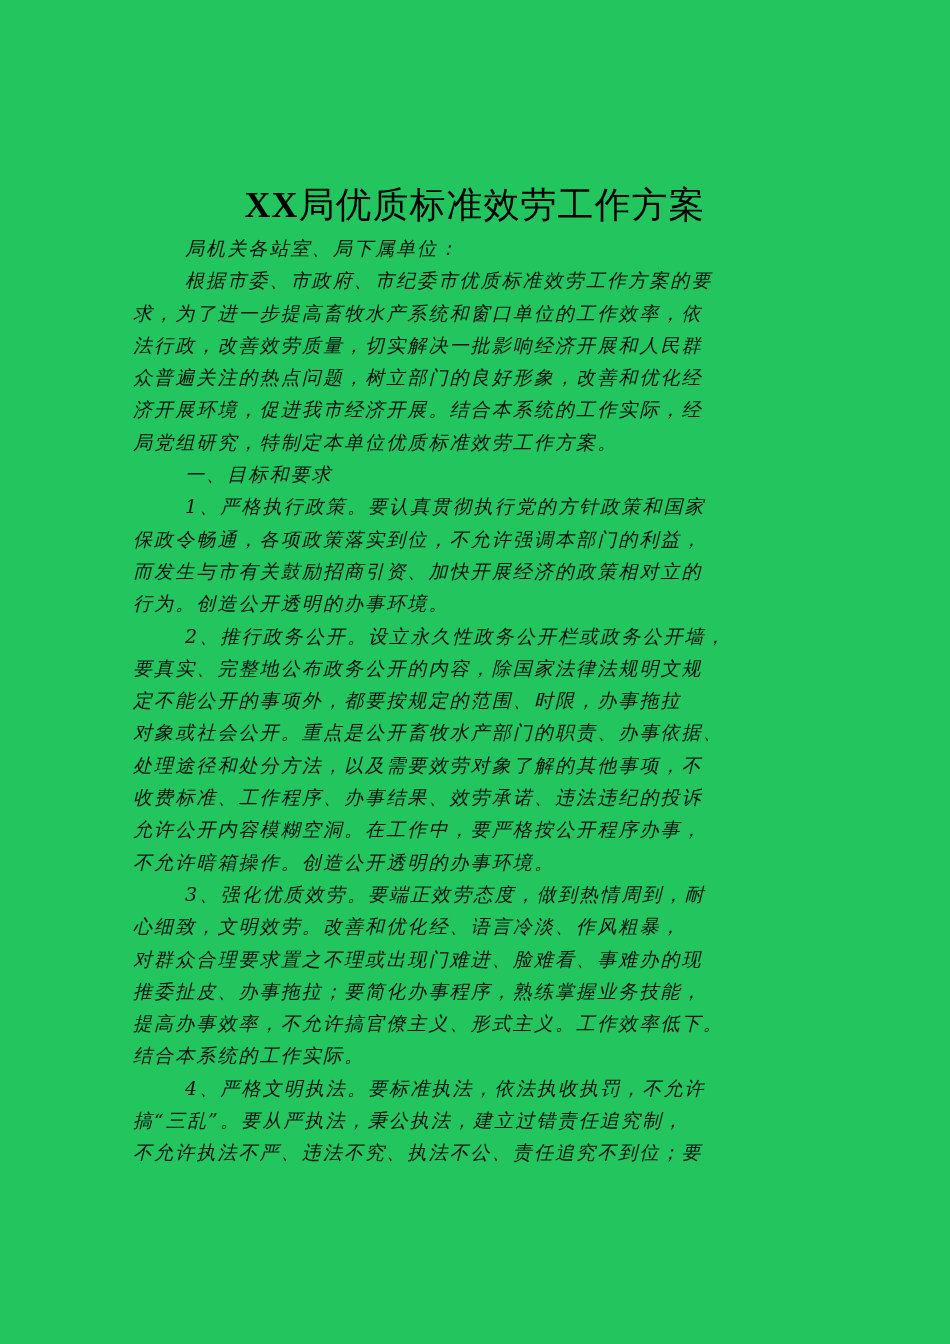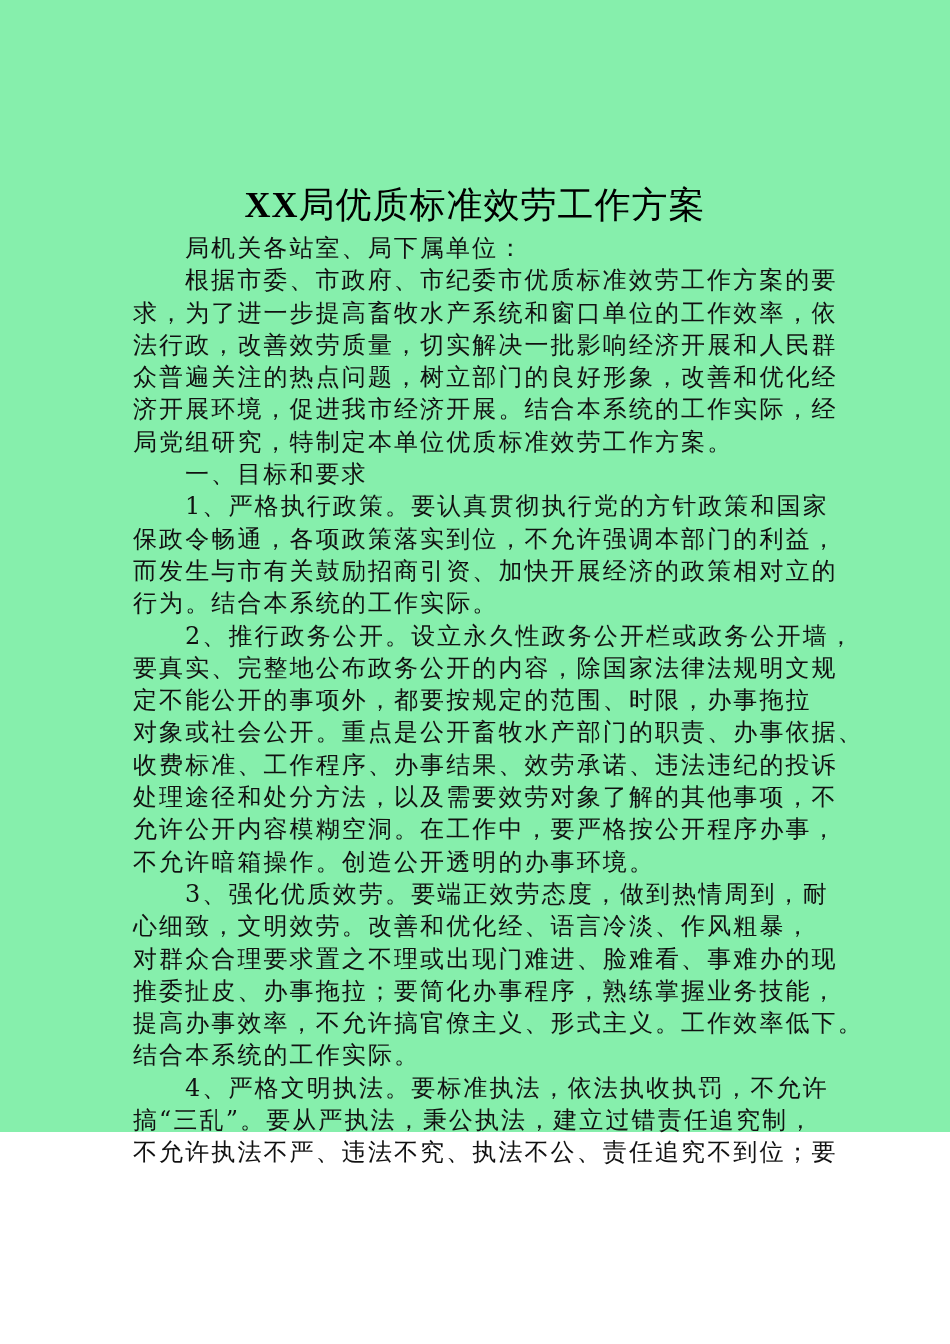--- a/index.html
+++ b/index.html
@@ -1,50 +1,50 @@
 <!DOCTYPE html>
 <html><head>
 <meta charset="utf-8">
 <style>
   html, body { margin: 0; padding: 0; background: #ffffff; }
   body { width: 950px; height: 1344px; position: relative; overflow: hidden;
          font-family: "DejaVu Serif", "Liberation Serif", serif; color: #111; }
-  .page { position: absolute; left: 0; top: 0; width: 950px; height: 1132px; background: #86efac; }
+  .page { position: absolute; left: 0; top: 0; width: 950px; height: 1344px; background: #22c55e; }
   .title { position: absolute; top: 182px; left: 0; width: 950px; text-align: center;
            font-size: 36px; line-height: 46px; letter-spacing: 1px; color: #000; }
   .title b { font-family: "Liberation Serif", serif; font-weight: bold; }
   .body { position: absolute; left: 133px; top: 232px; width: 712px; }
-  .line { height: 32.3px; line-height: 32.3px; font-size: 24px; white-space: nowrap;
-          letter-spacing: 2.1px; color: #111; }
+  .line { height: 32.3px; line-height: 32.3px; font-size: 19px; white-space: nowrap;
+          letter-spacing: 2.1px; color: #111; font-style: italic; }
   .indent { padding-left: 52px; }
 </style>
 </head>
 <body>
 
 <div class="page">
   <div class="title"><b>XX</b><span>局优质标准效劳工作方案</span></div>
   <div class="body" id="doc-body">
       <div class="line indent">局机关各站室、局下属单位：</div>
       <div class="line indent">根据市委、市政府、市纪委市优质标准效劳工作方案的要</div>
       <div class="line">求，为了进一步提高畜牧水产系统和窗口单位的工作效率，依</div>
       <div class="line">法行政，改善效劳质量，切实解决一批影响经济开展和人民群</div>
       <div class="line">众普遍关注的热点问题，树立部门的良好形象，改善和优化经</div>
       <div class="line">济开展环境，促进我市经济开展。结合本系统的工作实际，经</div>
       <div class="line">局党组研究，特制定本单位优质标准效劳工作方案。</div>
       <div class="line indent">一、目标和要求</div>
       <div class="line indent">1、严格执行政策。要认真贯彻执行党的方针政策和国家</div>
       <div class="line">保政令畅通，各项政策落实到位，不允许强调本部门的利益，</div>
       <div class="line">而发生与市有关鼓励招商引资、加快开展经济的政策相对立的</div>
-      <div class="line">行为。结合本系统的工作实际。</div>
+      <div class="line">行为。创造公开透明的办事环境。</div>
       <div class="line indent">2、推行政务公开。设立永久性政务公开栏或政务公开墙，</div>
       <div class="line">要真实、完整地公布政务公开的内容，除国家法律法规明文规</div>
       <div class="line">定不能公开的事项外，都要按规定的范围、时限，办事拖拉</div>
       <div class="line">对象或社会公开。重点是公开畜牧水产部门的职责、办事依据、</div>
+      <div class="line">处理途径和处分方法，以及需要效劳对象了解的其他事项，不</div>
       <div class="line">收费标准、工作程序、办事结果、效劳承诺、违法违纪的投诉</div>
-      <div class="line">处理途径和处分方法，以及需要效劳对象了解的其他事项，不</div>
       <div class="line">允许公开内容模糊空洞。在工作中，要严格按公开程序办事，</div>
       <div class="line">不允许暗箱操作。创造公开透明的办事环境。</div>
       <div class="line indent">3、强化优质效劳。要端正效劳态度，做到热情周到，耐</div>
       <div class="line">心细致，文明效劳。改善和优化经、语言冷淡、作风粗暴，</div>
       <div class="line">对群众合理要求置之不理或出现门难进、脸难看、事难办的现</div>
       <div class="line">推委扯皮、办事拖拉；要简化办事程序，熟练掌握业务技能，</div>
       <div class="line">提高办事效率，不允许搞官僚主义、形式主义。工作效率低下。</div>
       <div class="line">结合本系统的工作实际。</div>
       <div class="line indent">4、严格文明执法。要标准执法，依法执收执罚，不允许</div>
       <div class="line">搞“三乱”。要从严执法，秉公执法，建立过错责任追究制，</div>

